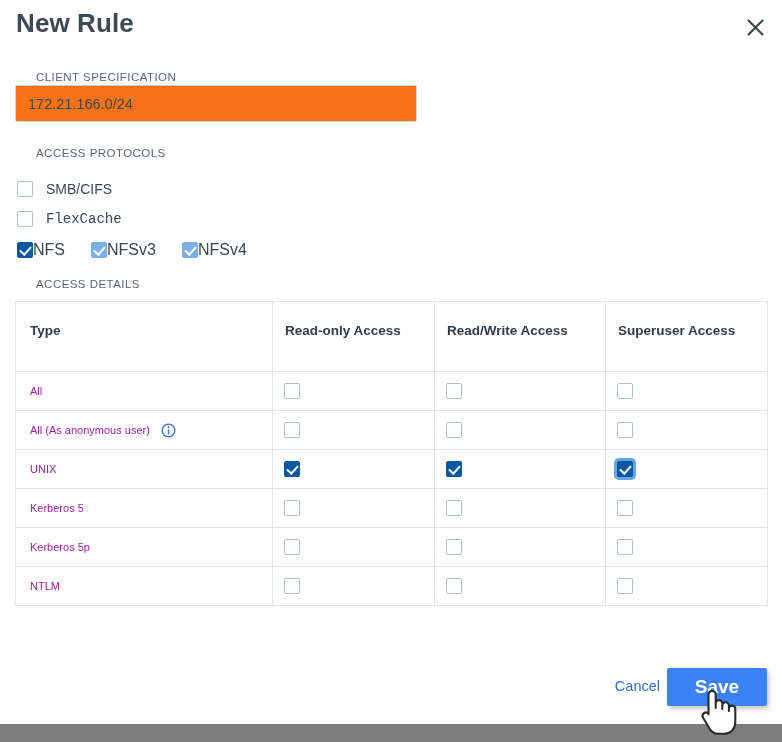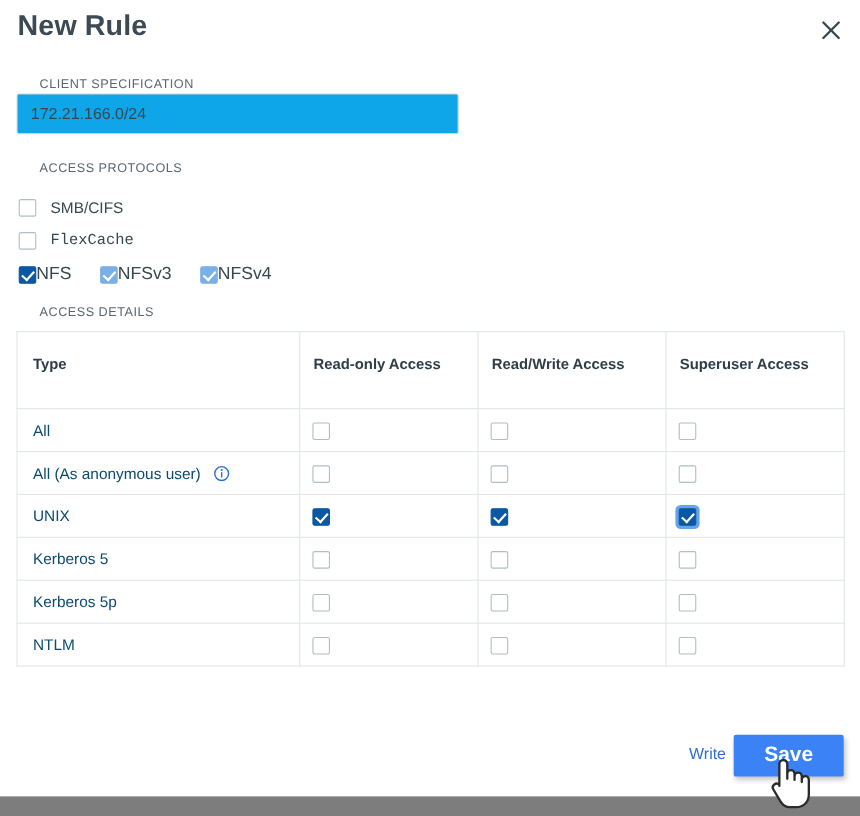--- a/index.html
+++ b/index.html
@@ -75,21 +75,21 @@
   
   .client-input {
     position: absolute;
     left: 15px;
     top: 85px;
     width: 402px;
     height: 37px;
     box-sizing: border-box;
     border: 1px solid #cfd8dc;
     border-radius: 2px;
-    background: #0ea5e9;
+    background: #f97316;
     padding: 0 12px;
     font-family: "Liberation Sans", sans-serif;
     font-size: 14.5px;
     color: #37474f;
     outline: none;
   }
 
   
   .cb {
     display: inline-block;
@@ -179,22 +179,22 @@
     font-size: 13.5px;
     font-weight: bold;
     color: #2f3d46;
     padding: 0 0 12px 12px;
     vertical-align: middle;
     border-bottom: 1px solid #e2e6e9;
   }
   .access-table thead th.th-type { padding-left: 14px; }
   .access-table tbody td {
     height: 38px;
-    font-size: 14px;
-    color: #0c4a6e;
+    font-size: 11px;
+    color: #a21caf;
   }
   .access-table tbody td.c-type { padding-left: 14px; }
   .access-table tbody td.c-check { padding-left: 11px; }
   .col-type { width: 257px; }
   .col-ro   { width: 162px; }
   .col-rw   { width: 171px; }
   .col-su   { width: 162px; }
 
   .type-cell {
     display: flex;
@@ -379,21 +379,21 @@
               <span>NTLM</span>
             </span>
         </td>
         <td class="c-check"><span class="cb"></span></td>
         <td class="c-check"><span class="cb"></span></td>
         <td class="c-check"><span class="cb"></span></td>
       </tr>
     </tbody>
   </table>
 
-  <span class="cancel-link">Write</span>
+  <span class="cancel-link">Cancel</span>
   <button class="save-btn">Save</button>
 
 </div>
 
 <div class="bottom-strip"></div>
 
 <div class="cursor-hand">
   <svg width="46" height="52" viewBox="0 0 46 52" aria-hidden="true">
     <path d="M14.5 30.5 V10.5 a3.6 3.6 0 0 1 7.2 0 V24 v-4.6 a3.3 3.3 0 0 1 6.6 0 V25 v-3.4 a3.3 3.3 0 0 1 6.6 0 V27 v-2.2 a3.2 3.2 0 0 1 6.4 0 v13.4 c0 6.5-4.4 11.6-11.6 11.6 h-5.6 c-4.3 0-6.6-1.9-8.6-5.3 l-6.4-10.8 a3.4 3.4 0 0 1 5.4-4.1 z" fill="#ffffff" stroke="#2b2b2b" stroke-width="2.1" stroke-linejoin="round"></path>
   </svg>

